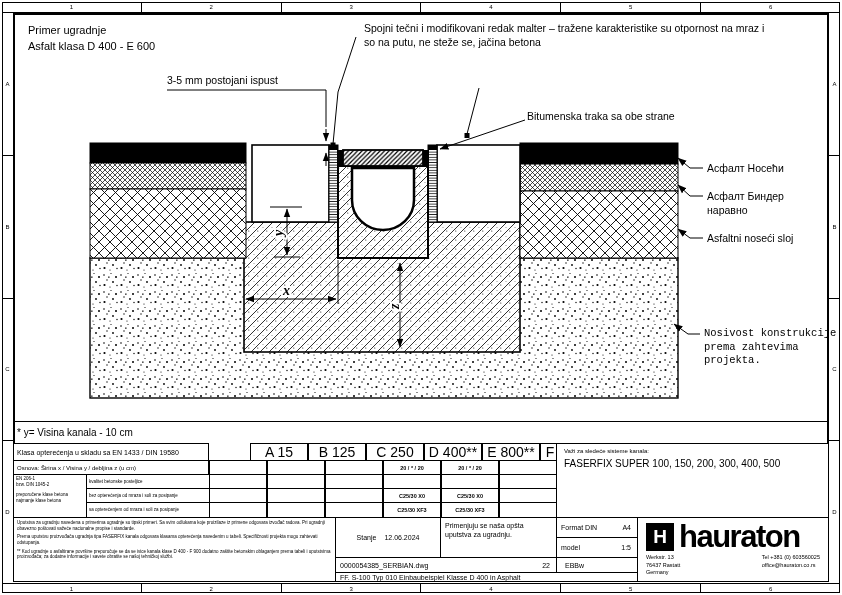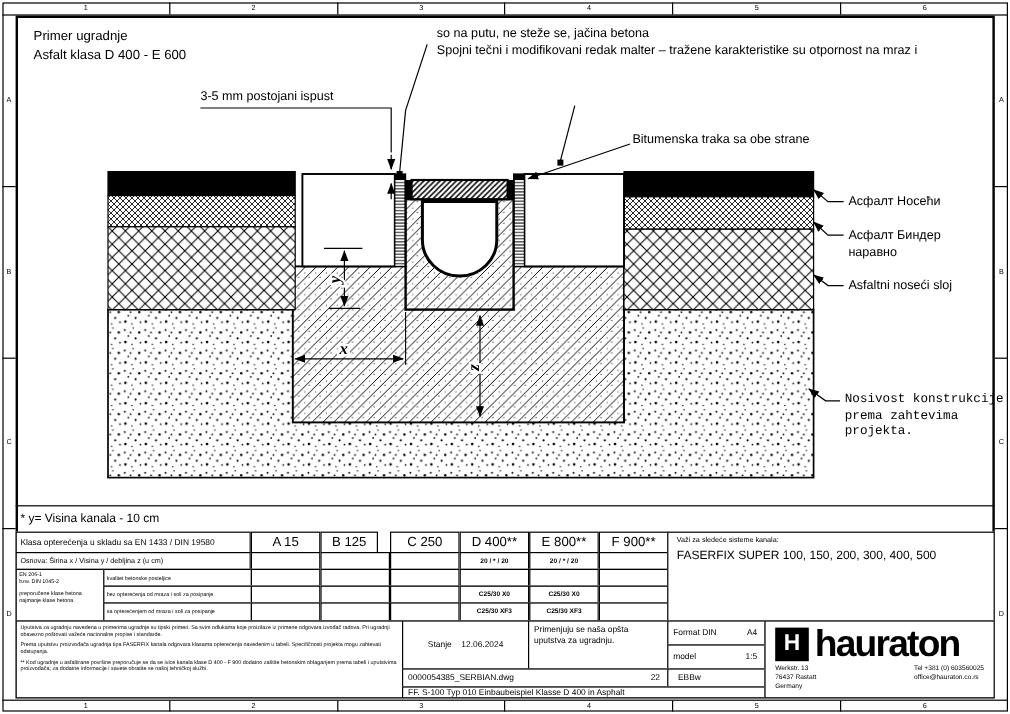--- a/index.html
+++ b/index.html
@@ -16,21 +16,21 @@
   .band.h .seg + .seg { border-left:1px solid #000; }
   .band.v .seg + .seg { border-top:1px solid #000; }
   .txt { position:absolute; white-space:nowrap; }
   .t-title { font-size:11px; line-height:16px; }
   .t-ann { font-size:10.5px; line-height:13.5px; }
   .t-foot { font-size:10px; }
   .cell { position:absolute; box-sizing:border-box; border:1px solid #000; background:#fff;
           overflow:hidden; }
   .c-center { display:flex; align-items:center; justify-content:center; text-align:center; }
   .c-left { display:flex; align-items:center; }
-  .f9 { font-size:11px; } .f7 { font-size:7px; } .f6 { font-size:6px; }
+  .f9 { font-size:14px;margin-left:41px; } .f7 { font-size:7px; } .f6 { font-size:6px; }
   .f55 { font-size:5.5px; font-weight:bold; } .f45 { font-size:4.5px; line-height:1.3; }
   .disc { padding:2px 3px; font-size:4.5px; line-height:1.25; white-space:normal; }
   .disc p { margin:0 0 3px 0; }
   .valid { padding:4px 7px; }
   .valid .vl { font-size:6px; margin-bottom:4px; }
   .valid .vs { font-size:10px; }
   .kv { display:flex; align-items:center; justify-content:space-between; padding:0 6px 0 4px; font-size:7px; }
   .logo-cell { padding:3px 8px; }
   .logo-row { display:flex; align-items:center; gap:5px; }
   .mark { width:28px; height:28px; background:#000; color:#fff; display:flex;
@@ -209,22 +209,22 @@
   </svg>
 
   <div class="txt t-title" style="left:28px;top:22px;">
     <div>Primer ugradnje</div>
     <div>Asfalt klasa D 400 - E 600</div>
   </div>
 
   <div class="txt t-ann" style="left:167px;top:74px;">3-5 mm postojani ispust</div>
 
   <div class="txt t-ann" style="left:364px;top:22px;">
+    <div>Spojni tečni i modifikovani redak malter – tražene karakteristike su otpornost na mraz i</div>
     <div>so na putu, ne steže se, jačina betona</div>
-    <div>Spojni tečni i modifikovani redak malter – tražene karakteristike su otpornost na mraz i</div>
   </div>
 
 
   <div class="txt t-ann" style="left:527px;top:110px;">Bitumenska traka sa obe strane</div>
 
   <div class="txt t-ann" style="left:707px;top:162px;">Асфалт Носећи</div>
 
   <div class="txt t-ann" style="left:707px;top:190px;">
     <div>Асфалт Биндер</div>
     <div>наравно</div>
@@ -236,21 +236,21 @@
     <div>Nosivost konstrukcije</div>
     <div>prema zahtevima</div>
     <div>projekta.</div>
   </div>
 
   <div class="abs" style="left:13px;top:421px;width:816px;height:0;border-top:1px solid #000;"></div>
   <div class="txt t-foot" style="left:17px;top:427px;">* y= Visina kanala - 10 cm</div>
 
   <div class="cell c-left f7" style="left:13px;top:443px;width:196px;height:18px;padding-left:3px;">Klasa opterećenja u skladu sa EN 1433 / DIN 19580</div>
   <div class="cell c-center f9" style="left:209px;top:443px;width:58px;height:18px;">A 15</div>
-  <div class="cell c-center f9" style="left:267px;top:443px;width:48px;height:18px;">B 125</div>
+  <div class="cell c-center f9" style="left:267px;top:443px;width:58px;height:18px;">B 125</div>
   <div class="cell c-center f9" style="left:325px;top:443px;width:58px;height:18px;">C 250</div>
   <div class="cell c-center f9" style="left:383px;top:443px;width:58px;height:18px;">D 400**</div>
   <div class="cell c-center f9" style="left:441px;top:443px;width:58px;height:18px;">E 800**</div>
   <div class="cell c-center f9" style="left:499px;top:443px;width:58px;height:18px;">F 900**</div>
 
   <div class="cell c-left f6" style="left:13px;top:460px;width:196px;height:15px;padding-left:3px;">Osnova: Širina x / Visina y / debljina z (u cm)</div>
   <div class="cell" style="left:209px;top:460px;width:58px;height:15px;"></div>
   <div class="cell" style="left:267px;top:460px;width:58px;height:15px;"></div>
   <div class="cell" style="left:325px;top:460px;width:58px;height:15px;"></div>
   <div class="cell c-center f55" style="left:383px;top:460px;width:58px;height:15px;">20 / * / 20</div>

